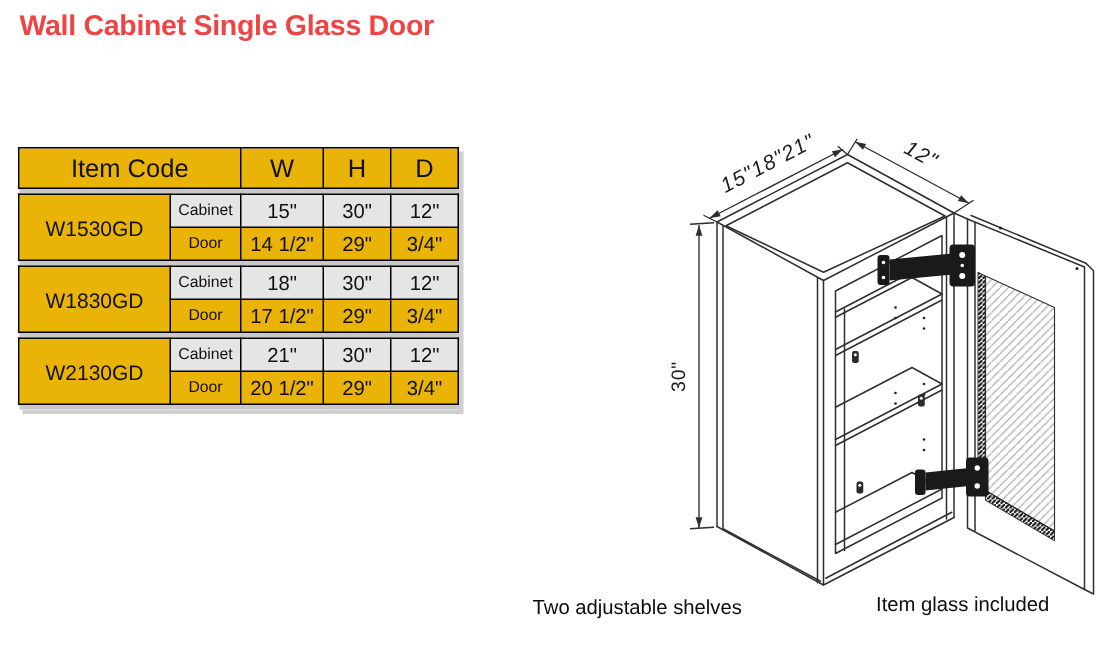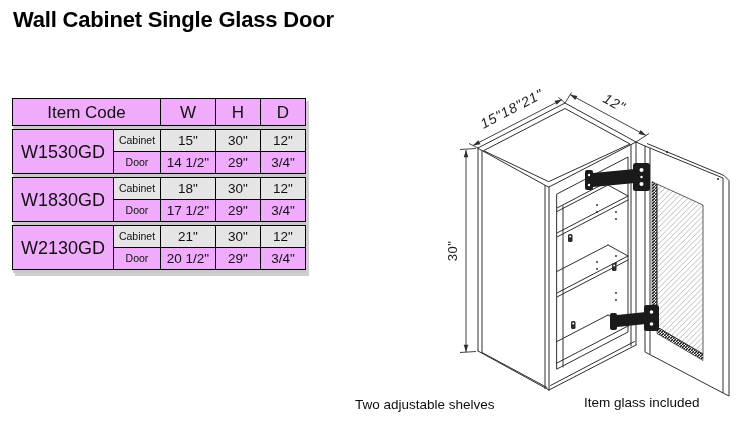--- a/index.html
+++ b/index.html
@@ -1,37 +1,37 @@
 <!DOCTYPE html>
 <html><head>
 <meta charset="utf-8">
 <style>
   html,body{margin:0;padding:0;}
   body{
     width:737px;height:434px;position:relative;background:#ffffff;
     font-family:"Liberation Sans", sans-serif;color:#111;overflow:hidden;
   }
   .page-title{
-    position:absolute;left:13px;top:7px;font-size:22px;font-weight:bold;
-    letter-spacing:-0.2px;color:#000000;white-space:nowrap;
+    position:absolute;left:13px;top:7px;font-size:19px;font-weight:bold;
+    letter-spacing:-0.2px;color:#ef4444;white-space:nowrap;
   }
   
   table.spec{
     position:absolute;left:12px;top:98px;border-collapse:collapse;
     box-shadow:3px 3px 0 #cfcfcf;
   }
   table.spec td{
     border:1px solid #000;padding:0;text-align:center;vertical-align:middle;
-    background:#f0abfc;line-height:1;
+    background:#eab308;line-height:1;
   }
   td.hdr-item{width:147px;height:26px;font-size:17px;}
   td.hdr-dim{font-size:17px;}
   col.c-item{width:101px}col.c-lab{width:47px}col.c-w{width:55px}
   col.c-h{width:45px}col.c-d{width:45px}
-  td.code{font-size:18px;background:#fff;}
+  td.code{font-size:14px;background:#fff;}
   td.lab{font-size:10.5px;}
   td.val{font-size:13.5px;}
   tr.rshade td.lab, tr.rshade td.val{background:#e5e5e5;}
   tr.body-row td{height:21px;}
   tr.sep td{border:0;background:#c9c9c9;height:3px;padding:0;}
   
   .diagram-wrap{position:absolute;left:430px;top:60px;width:307px;height:374px;}
   .caption{position:absolute;font-size:13.5px;color:#0d0d0d;white-space:nowrap;}
   #cap-shelves{left:355px;top:397px;}
   #cap-glass{left:584px;top:395px;}

